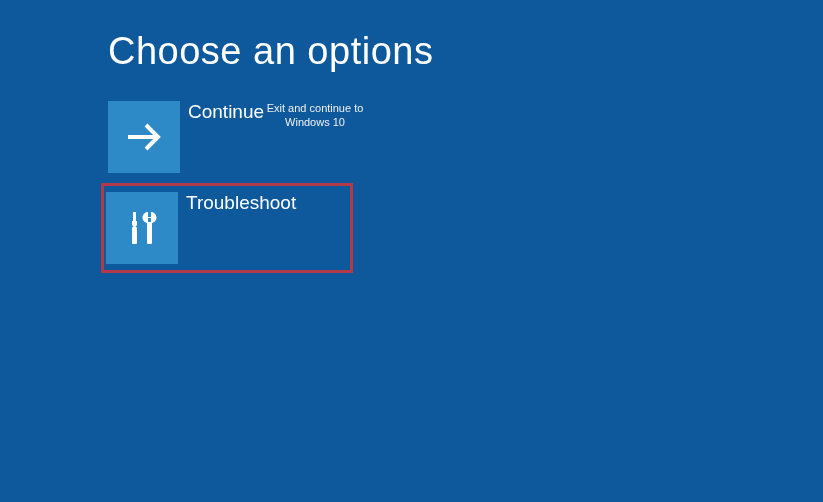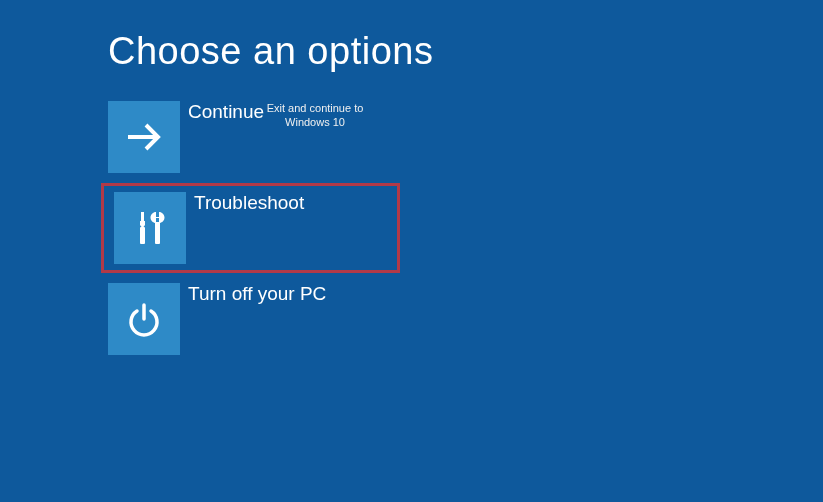--- a/index.html
+++ b/index.html
@@ -28,24 +28,24 @@
       display: flex;
       align-items: flex-start;
       margin-bottom: 10px;
       cursor: pointer;
       width: 258px;
       padding: 0;
       position: relative;
     }
     .option-highlight {
       border: 3px solid #b23a48;
-      padding: 6px 4px 6px 10px;
+      padding: 6px 4px 6px 2px;
       margin-left: -7px;
       margin-bottom: 10px;
-      width: 299px;
+      width: 252px;
     }
     .option-highlight .option-row {
       margin-bottom: 0;
       width: auto;
     }
     .icon-tile {
       width: 72px;
       height: 72px;
       background-color: #2e8ac7;
       display: flex;
@@ -121,27 +121,14 @@
             <rect x="27" y="16" width="5" height="22" rx="1"></rect>
           </g>
         </svg>
       </div>
       <div class="option-text">
         <div class="option-title">Troubleshoot</div>
       </div>
     </div>
   </div>
 
-  <div class="option-row">
-    <div class="icon-tile">
-      <svg width="44" height="44" viewBox="0 0 44 44">
-        <g stroke="#ffffff" stroke-width="3.5" fill="none" stroke-linecap="round">
-          <path d="M 15 14 A 13 13 0 1 0 29 14"></path>
-          <line x1="22" y1="8" x2="22" y2="22"></line>
-        </g>
-      </svg>
-    </div>
-    <div class="option-text">
-      <div class="option-title">Turn off your PC</div>
-    </div>
-  </div>
 
 </div>
 
 </body></html>

